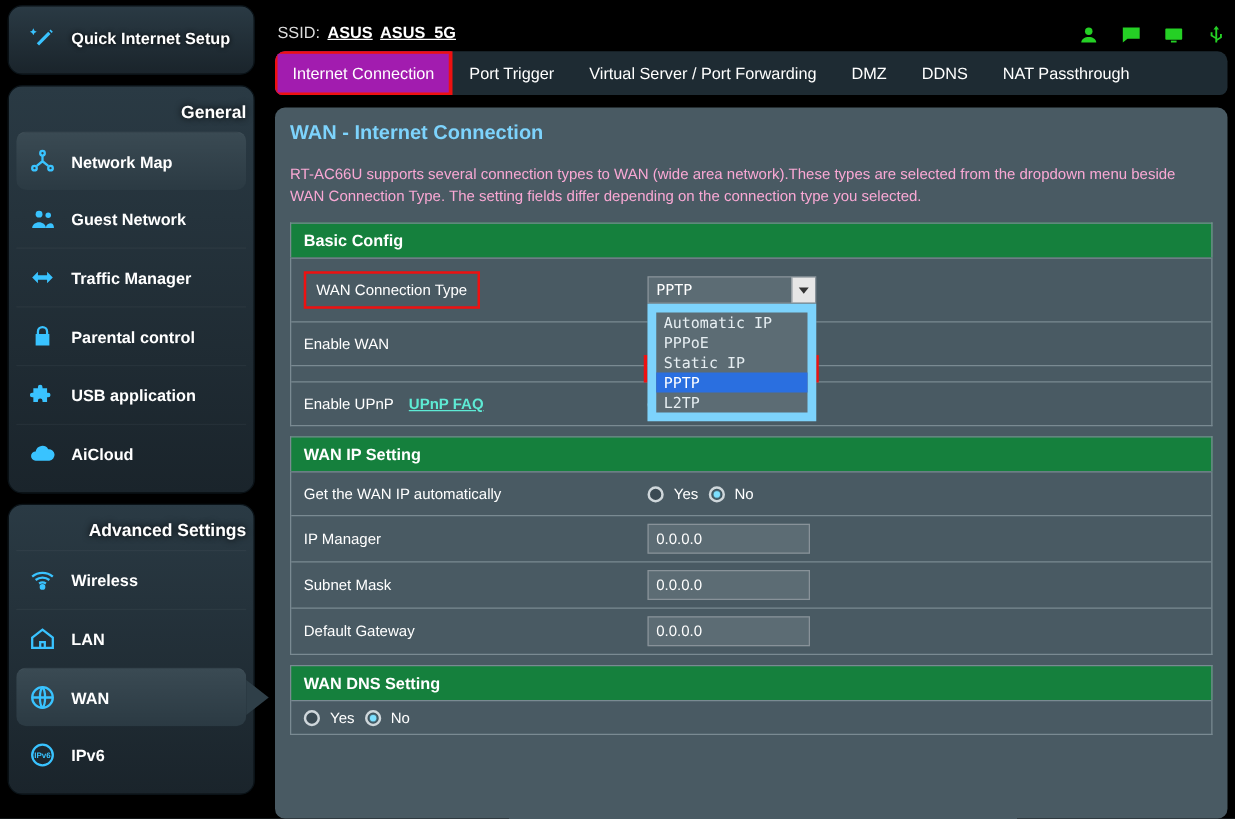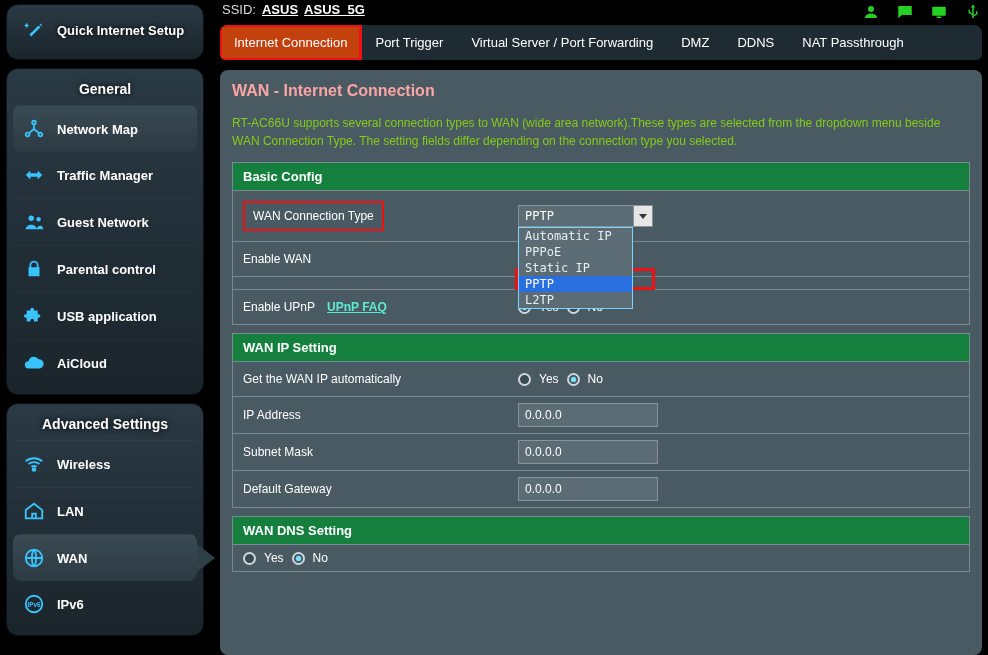--- a/index.html
+++ b/index.html
@@ -26,21 +26,21 @@
     flex-direction: column;
     gap: 8px;
   }
   .sb-panel {
     background: linear-gradient(#2a3a44, #1a242b);
     border: 1px solid #0a1217;
     border-radius: 12px;
     padding: 8px 6px;
   }
   .sb-header {
-    text-align: center;
+    text-align: right;
     color: #fff;
     font-weight: bold;
     font-size: 14px;
     padding: 4px 0 8px 0;
     text-shadow: 0 0 6px #000;
   }
   .sb-item {
     display: flex;
     align-items: center;
     gap: 10px;
@@ -95,21 +95,21 @@
   
   .main {
     flex: 1;
     padding: 0 6px 0 10px;
     display: flex;
     flex-direction: column;
   }
   .ssid-bar {
     color: #ddd;
     font-size: 13px;
-    padding: 2px 0 8px 2px;
+    padding: 18px 0 8px 2px;
     display: flex;
     align-items: center;
     gap: 6px;
   }
   .ssid-bar .ssid-val {
     font-weight: bold;
     text-decoration: underline;
     color: #fff;
     text-align: center;
   }
@@ -130,42 +130,42 @@
     overflow: hidden;
   }
   .tab {
     padding: 10px 14px;
     color: #fff;
     font-size: 13px;
     cursor: pointer;
     white-space: nowrap;
   }
   .tab.active {
-    background: #c2410c;
+    background: #a21caf;
   }
   .tab.redbox {
     outline: 3px solid #e11;
     outline-offset: -2px;
   }
   .content {
     margin-top: 10px;
     background: #495a63;
     border-radius: 8px;
     padding: 12px 12px 18px 12px;
     flex: 1;
     overflow: auto;
   }
   .content h2 {
-    color: #fca5a5;
+    color: #7dd3fc;
     font-size: 16px;
     font-weight: bold;
     margin-bottom: 14px;
   }
   .content .desc {
-    color: #84cc16;
+    color: #f9a8d4;
     font-size: 12px;
     line-height: 1.5;
     margin-bottom: 12px;
   }
   .section {
     border: 1px solid #7a8a92;
     border-top: none;
     margin-bottom: 8px;
   }
   .section-head {
@@ -227,21 +227,21 @@
     width: 5px; height: 5px;
     border-radius: 50%;
     background: #7de0ff;
     box-shadow: 0 0 2px #7de0ff;
   }
   .textbox {
     background: #5c6c74;
     border: 1px solid #889299;
     color: #fff;
     padding: 4px 6px;
-    width: 140px;
+    width: 130px;
     font-size: 12px;
     font-family: inherit;
   }
   .select-wrap {
     position: relative;
     display: inline-block;
   }
   .selectbox {
     background: #5c6c74;
     border: 1px solid #889299;
@@ -268,23 +268,23 @@
     margin-top: -2px;
     border-top: 5px solid #333;
     border-left: 4px solid transparent;
     border-right: 4px solid transparent;
     z-index: 2;
   }
   .dropdown {
     position: absolute;
     left: 0;
     top: 22px;
-    width: 115px;
+    width: 135px;
     background: #5c6c74;
-    border: 1px solid #7dd3fc;
+    border: 7px solid #7dd3fc;
     font-family: monospace;
     font-size: 12px;
     color: #e6eef2;
     z-index: 5;
   }
   .dropdown .opt {
     padding: 1px 6px;
     cursor: pointer;
   }
   .dropdown .opt.sel {
@@ -325,34 +325,34 @@
               <circle cx="5" cy="18" r="2"></circle>
               <circle cx="19" cy="18" r="2"></circle>
               <path d="M12 7v5m0 0l-5 4m5-4l5 4"></path>
             </svg>
           </span>
         <span>Network Map</span>
       </div>
       <div class="sb-item">
         <span class="icon">
             <svg viewBox="0 0 24 24" fill="currentColor">
-              <path d="M3 12l5-5v3h4v4H8v3l-5-5zm18 0l-5 5v-3h-4v-4h4V7l5 5z"></path>
-            </svg>
-          </span>
-        <span>Traffic Manager</span>
-      </div>
-      <div class="sb-item">
-        <span class="icon">
-            <svg viewBox="0 0 24 24" fill="currentColor">
               <circle cx="9" cy="8" r="3"></circle>
               <circle cx="17" cy="9" r="2.4"></circle>
               <path d="M3 20c0-3 3-5 6-5s6 2 6 5H3zm12 0c0-2 1-3 2-3.5.6-.3 1.3-.5 2-.5 2 0 3 1.5 3 4h-7z"></path>
             </svg>
           </span>
         <span>Guest Network</span>
+      </div>
+      <div class="sb-item">
+        <span class="icon">
+            <svg viewBox="0 0 24 24" fill="currentColor">
+              <path d="M3 12l5-5v3h4v4H8v3l-5-5zm18 0l-5 5v-3h-4v-4h4V7l5 5z"></path>
+            </svg>
+          </span>
+        <span>Traffic Manager</span>
       </div>
       <div class="sb-item">
         <span class="icon">
             <svg viewBox="0 0 24 24" fill="currentColor">
               <path d="M7 10V8a5 5 0 0110 0v2h1v10H6V10h1zm2 0h6V8a3 3 0 00-6 0v2z"></path>
             </svg>
           </span>
         <span>Parental control</span>
       </div>
       <div class="sb-item">
@@ -513,21 +513,21 @@
           <div class="cell-r">
             <span class="radio"></span>
             <span>Yes</span>
             <span class="radio checked"></span>
             <span>No</span>
           </div>
         </div>
 
         <div class="row">
           <div class="cell-l">
-              <span>IP Address</span>
+              <span>IP Manager</span>
             </div>
           <div class="cell-r">
               <input class="textbox" value="0.0.0.0" style="">
             </div>
         </div>
 
         <div class="row">
           <div class="cell-l">
               <span>Subnet Mask</span>
             </div>

